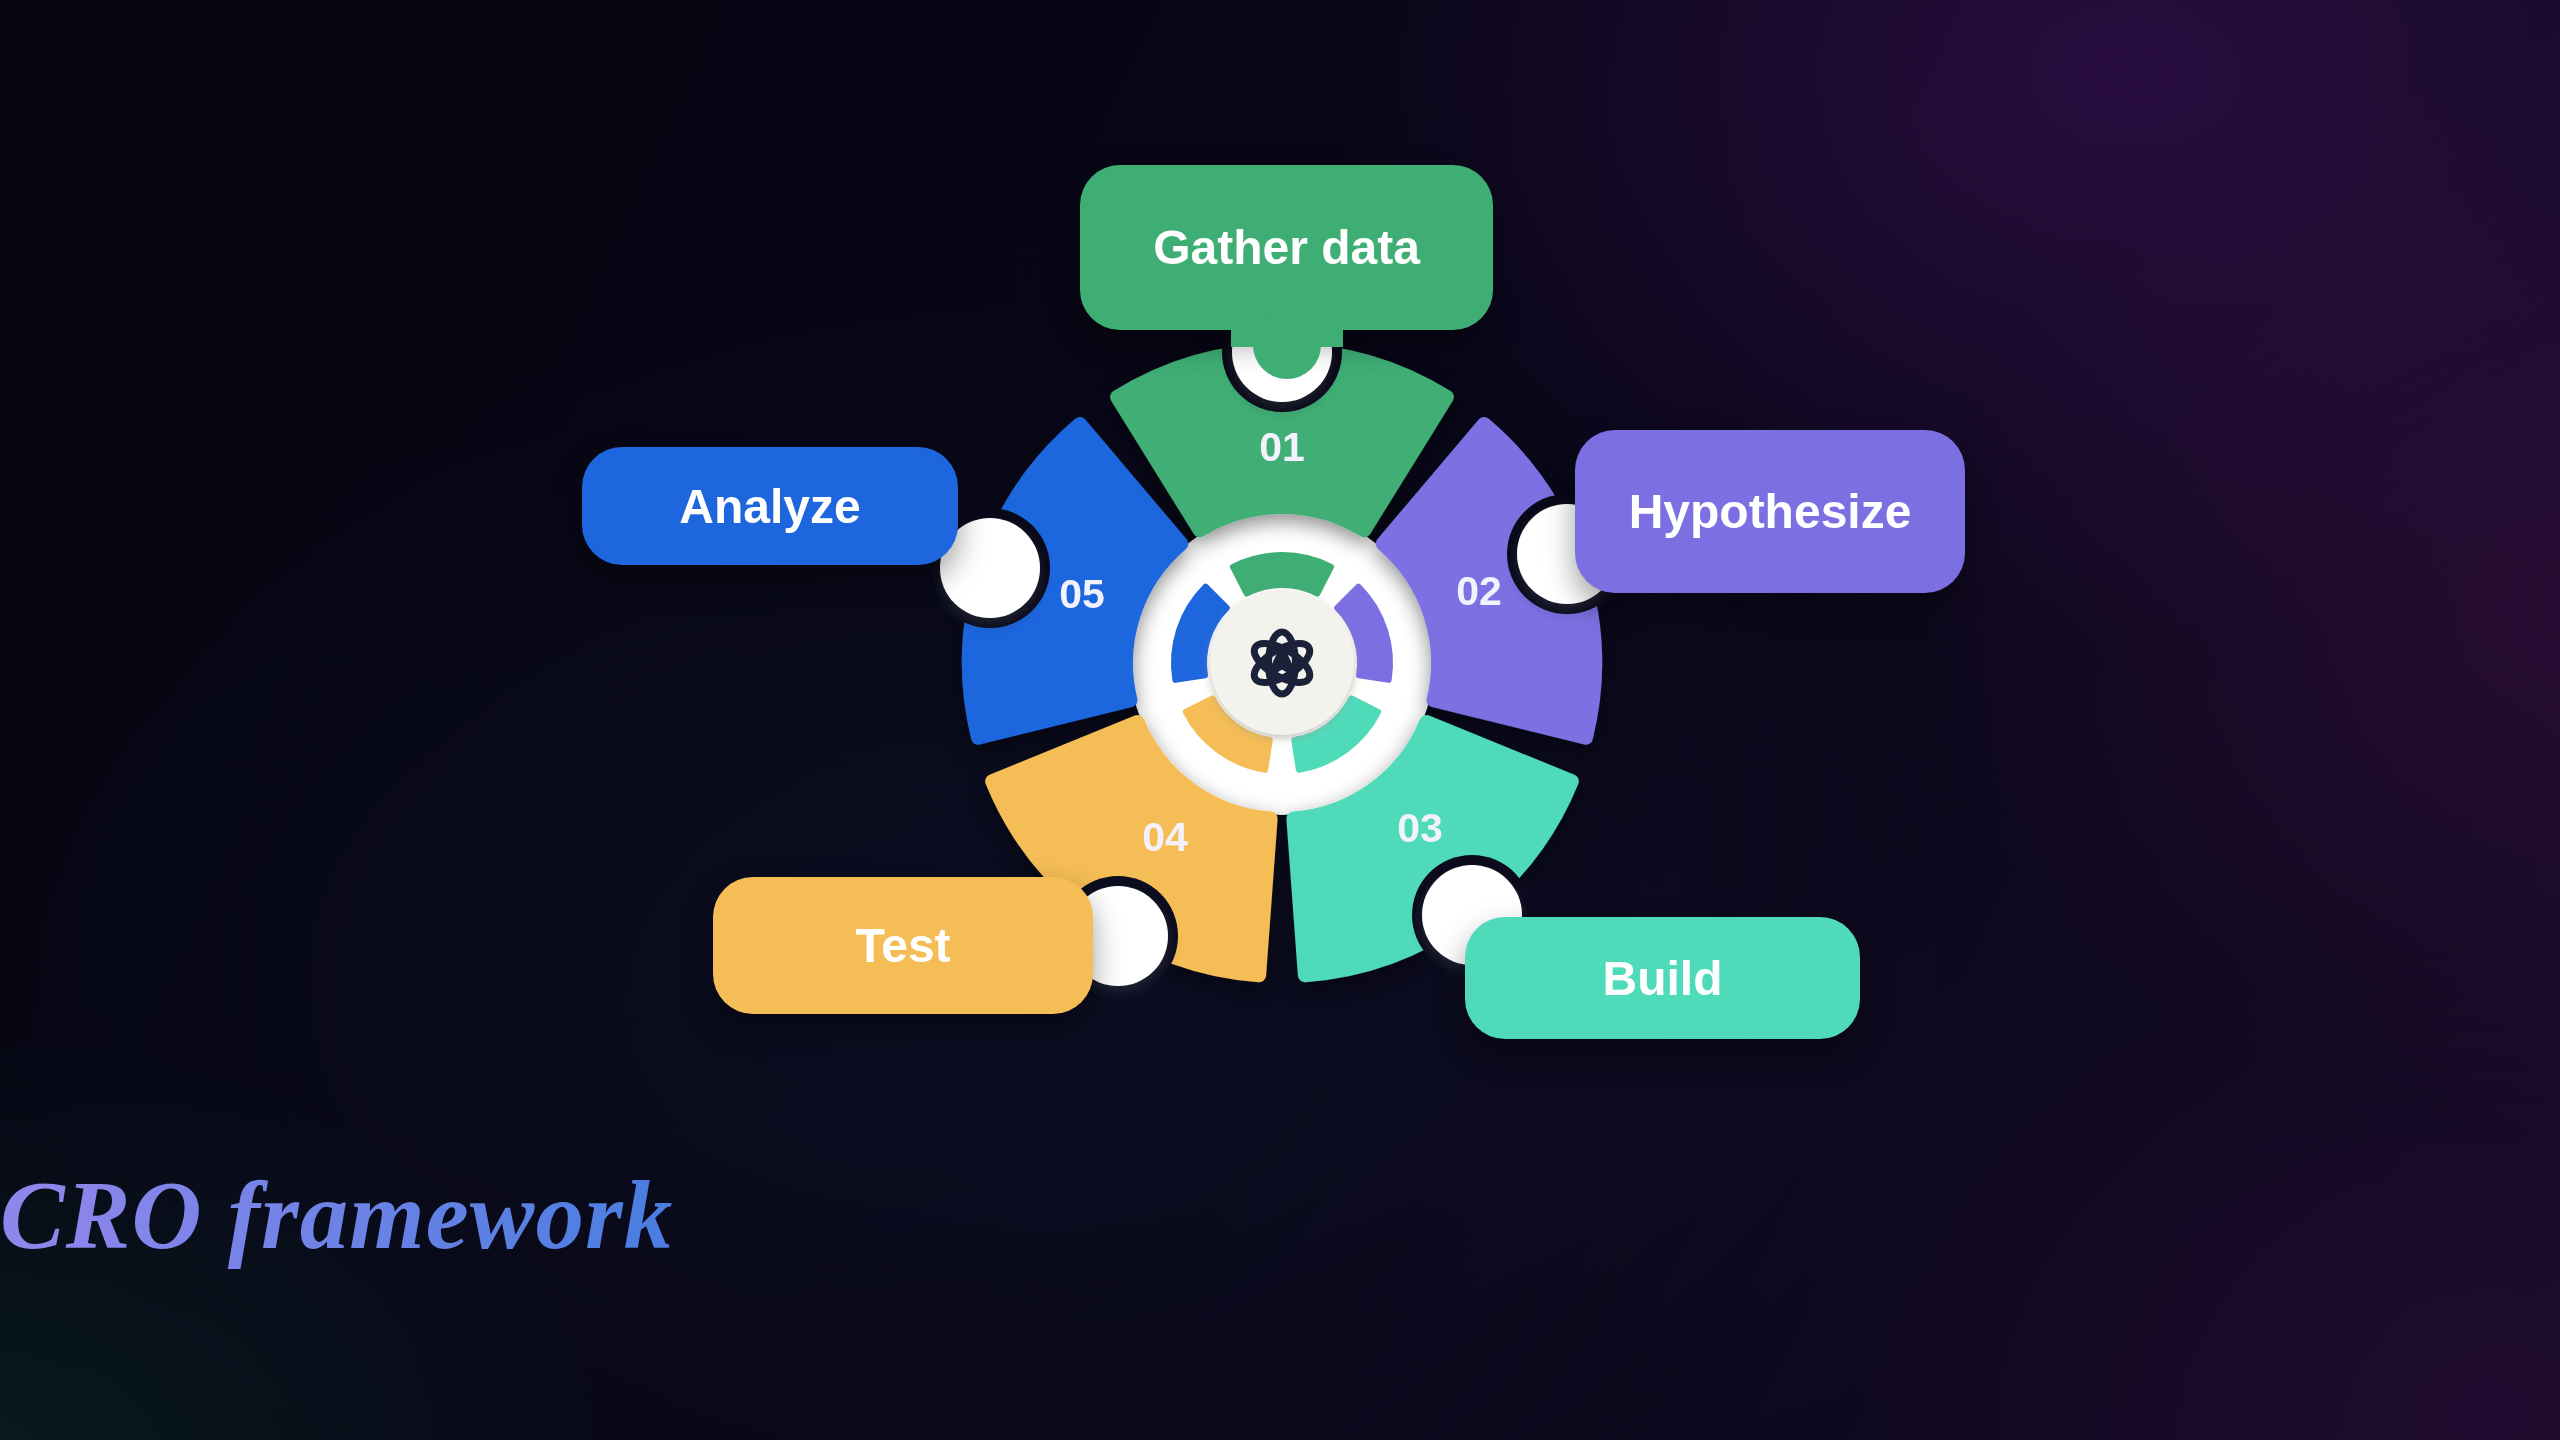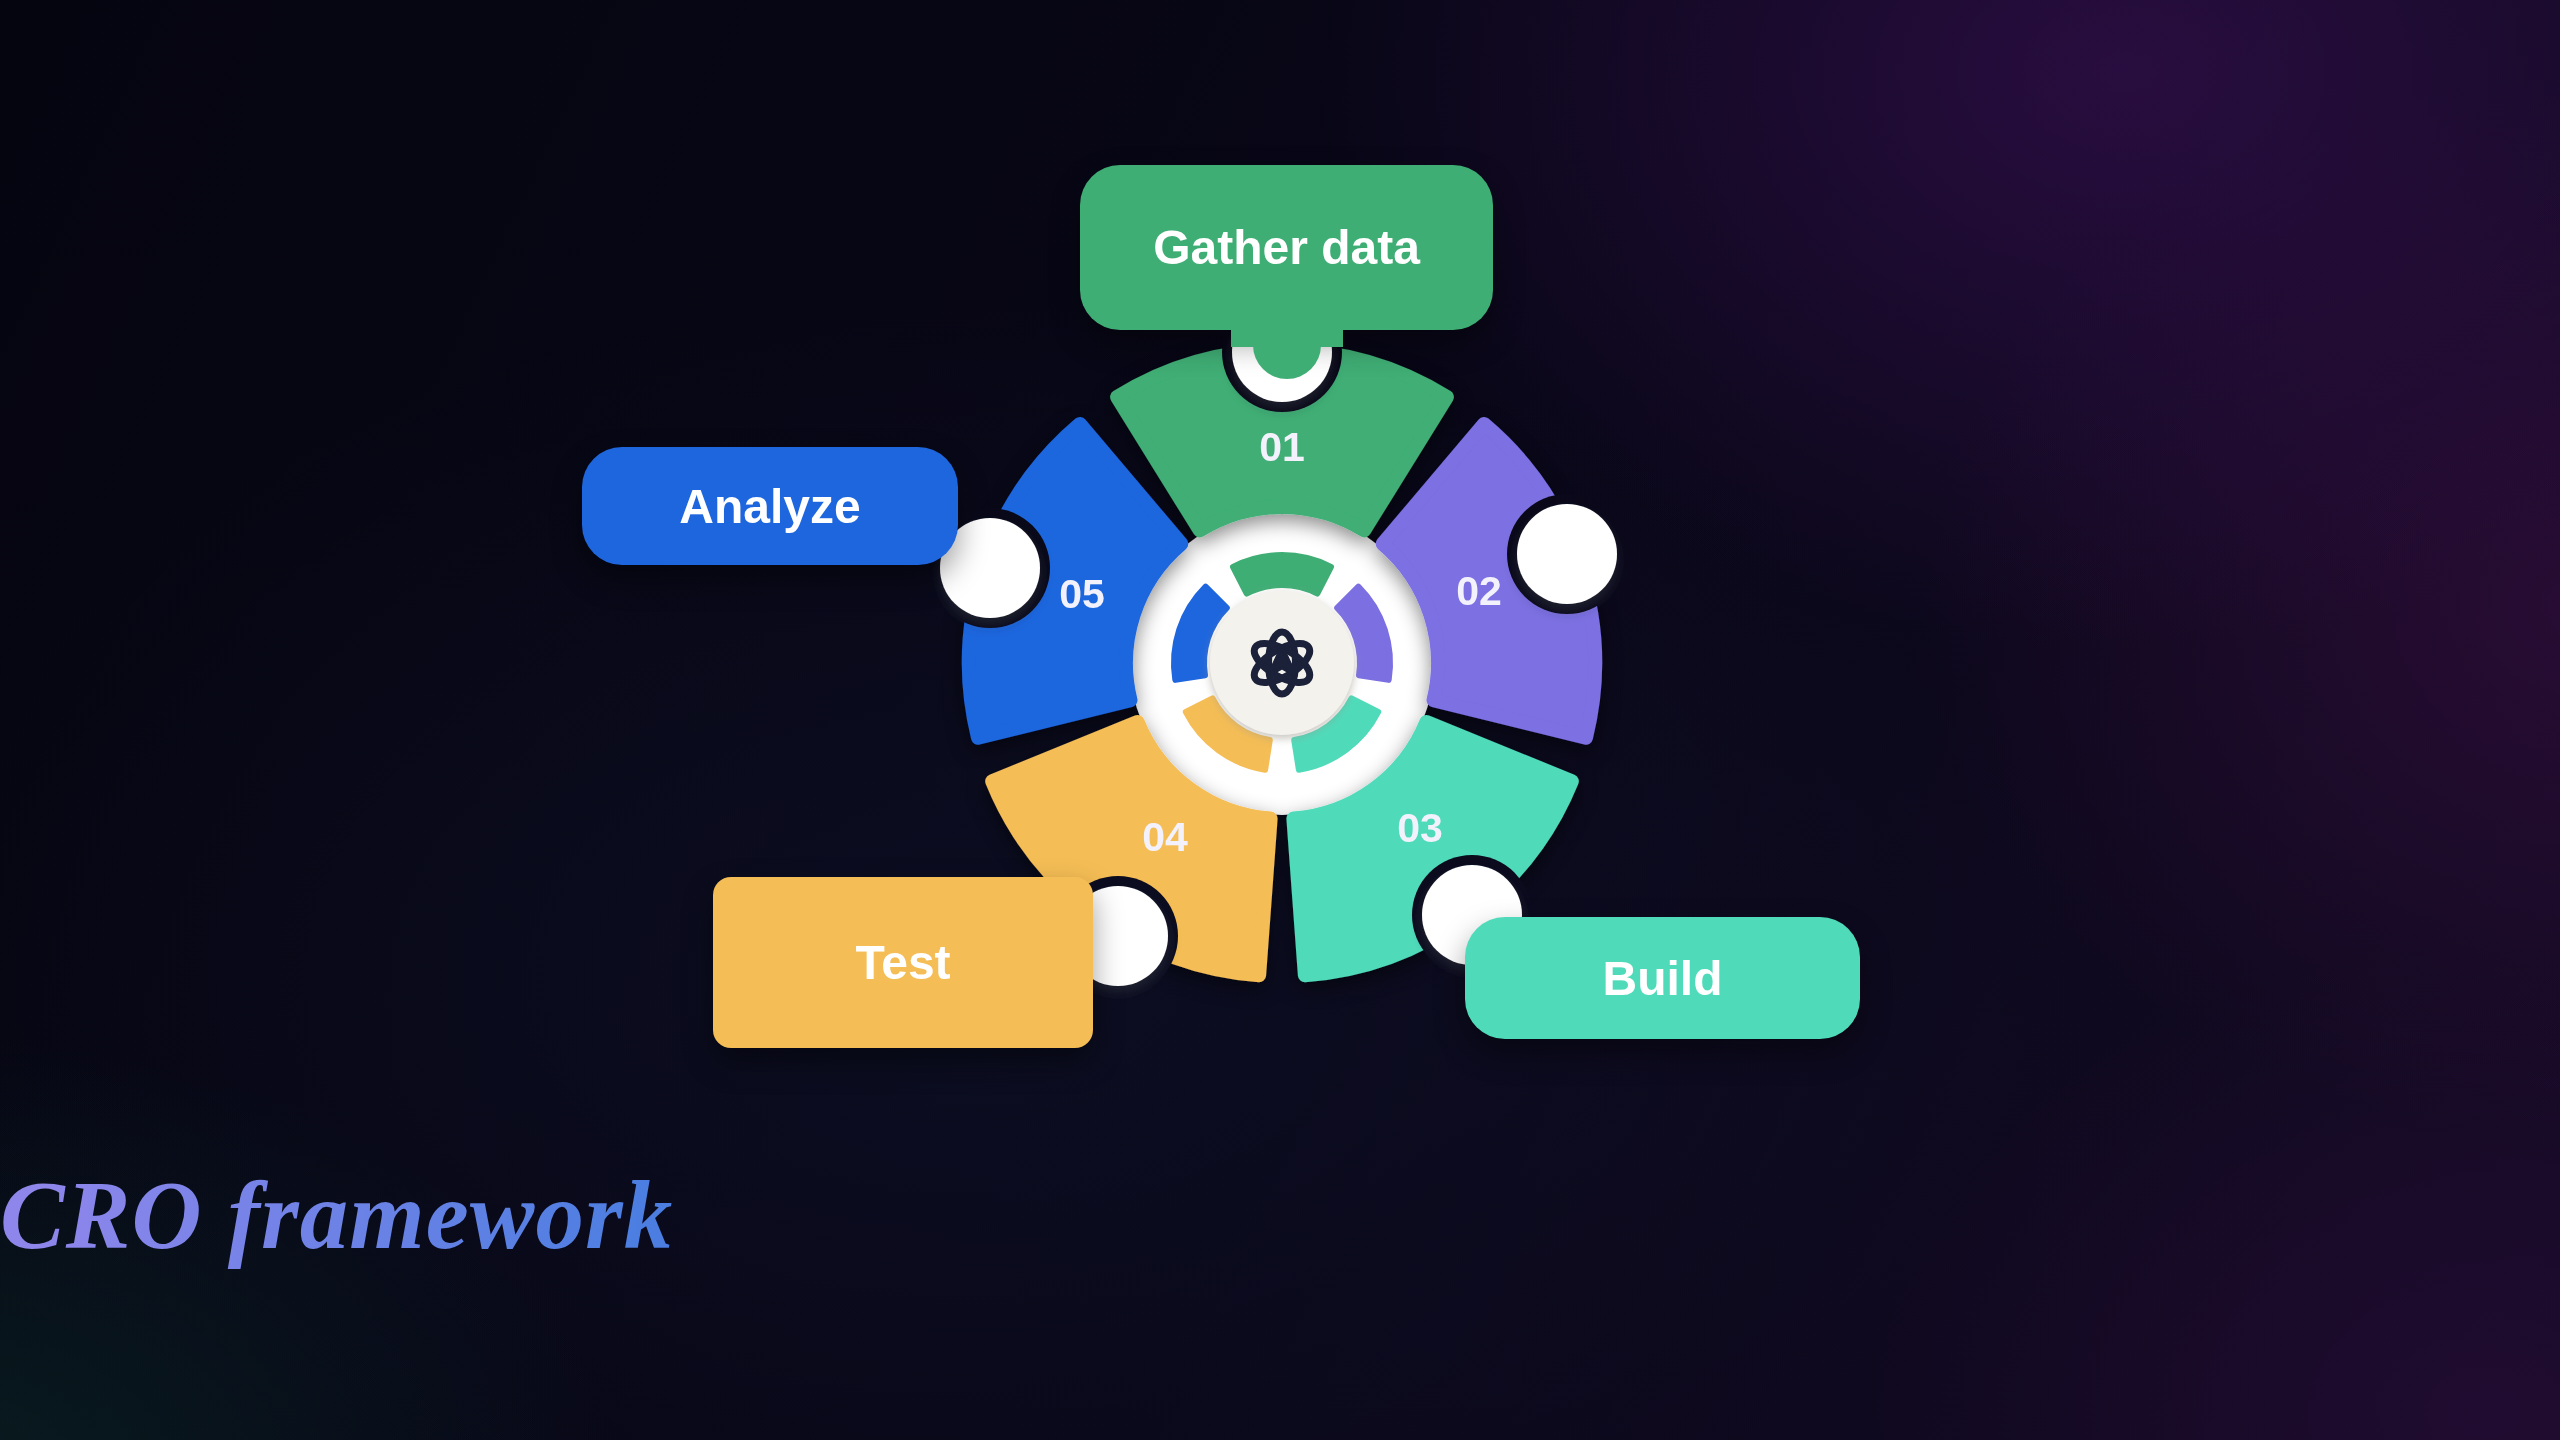--- a/index.html
+++ b/index.html
@@ -103,26 +103,29 @@
       <text x="1165" y="837" text-anchor="middle" dy="0.35em" font-family="Liberation Sans, DejaVu Sans, sans-serif" font-size="41" font-weight="700" fill="#F3F2FC">04</text>
       <text x="1082" y="594" text-anchor="middle" dy="0.35em" font-family="Liberation Sans, DejaVu Sans, sans-serif" font-size="41" font-weight="700" fill="#F3F2FC">05</text>
     </svg>
 
   <div class="label-box" id="box-0" style="left: 1080px; top: 165px; width: 413px; height: 165px; background: rgb(63, 174, 117);">
     <span>Gather data</span>
     <div class="tab-neck" style="background: rgb(63, 174, 117);"></div>
     <div class="tab-end" style="background: rgb(63, 174, 117);"></div>
   </div>
 
+  <div class="label-box" id="box-1" style="left: 1575px; top: 430px; width: 390px; height: 163px; background: rgb(123, 111, 226);">
+    <span>Hypothesize</span>
+  </div>
 
   <div class="label-box" id="box-2" style="left: 1465px; top: 917px; width: 395px; height: 122px; background: rgb(79, 219, 186);">
     <span>Build</span>
   </div>
 
-  <div class="label-box" id="box-3" style="left: 713px; top: 877px; width: 380px; height: 171px; background: rgb(244, 189, 85); border-radius: 18px;">
+  <div class="label-box" id="box-3" style="left: 713px; top: 877px; width: 380px; height: 137px; background: rgb(244, 189, 85);">
     <span>Test</span>
   </div>
 
   <div class="label-box" id="box-4" style="left: 582px; top: 447px; width: 376px; height: 118px; background: rgb(30, 102, 222);">
     <span>Analyze</span>
   </div>
 
   <div class="title">
     <span>CRO framework</span>
   </div>

